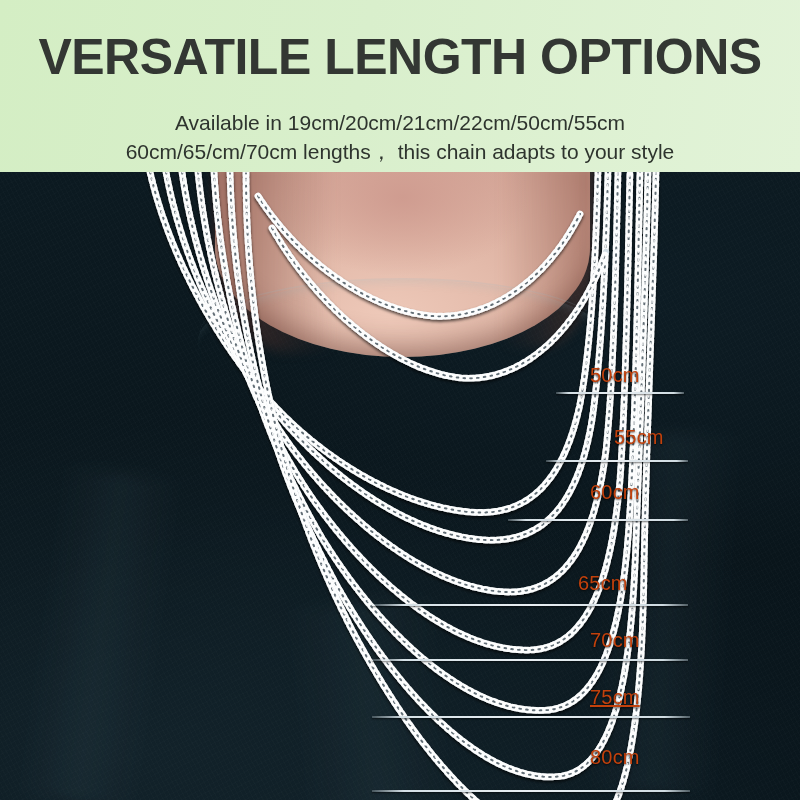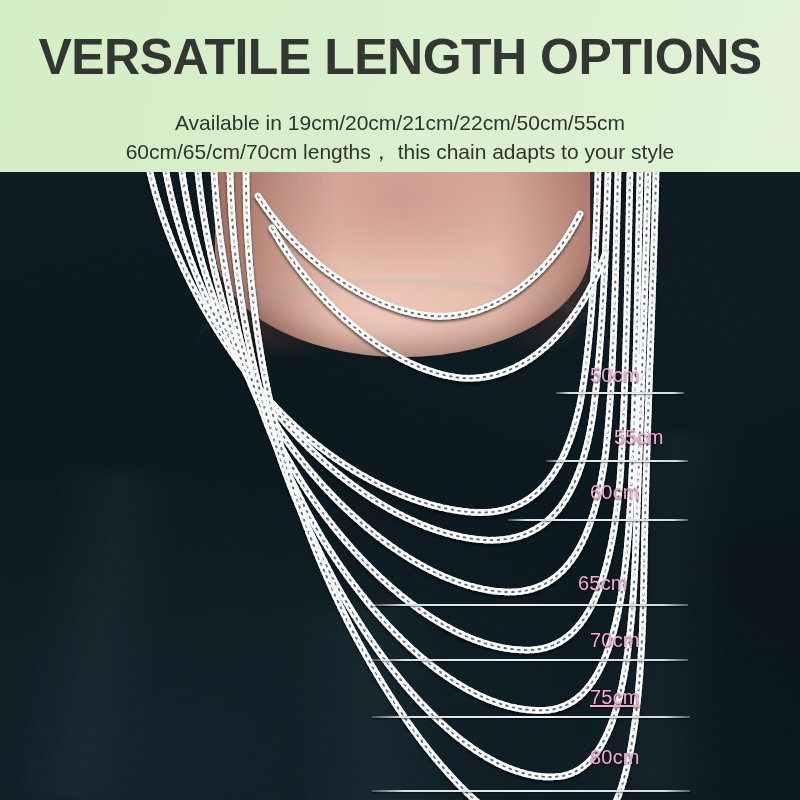--- a/index.html
+++ b/index.html
@@ -134,21 +134,21 @@
   
   #chain-layer { position: absolute; inset: 0; }
   #chain-layer svg { position: absolute; left: 0; top: 0; }
 
   
   .meas-label {
     position: absolute;
     font-family: "Liberation Sans", sans-serif;
     font-size: 20px;
     font-weight: 400;
-    color: #f9a8d4;
+    color: #c2410c;
     letter-spacing: .2px;
     text-shadow: 0 1px 2px rgba(0,0,0,.7);
     white-space: nowrap;
   }
   .meas-line {
     position: absolute;
     height: 2px;
     background: linear-gradient(90deg, rgba(210,222,228,.25) 0%, #d5e0e6 10%, #e8eef2 50%, #cfdbe1 92%, rgba(200,214,221,.35) 100%);
     box-shadow: 0 1px 2px rgba(0,0,0,.55);
   }

